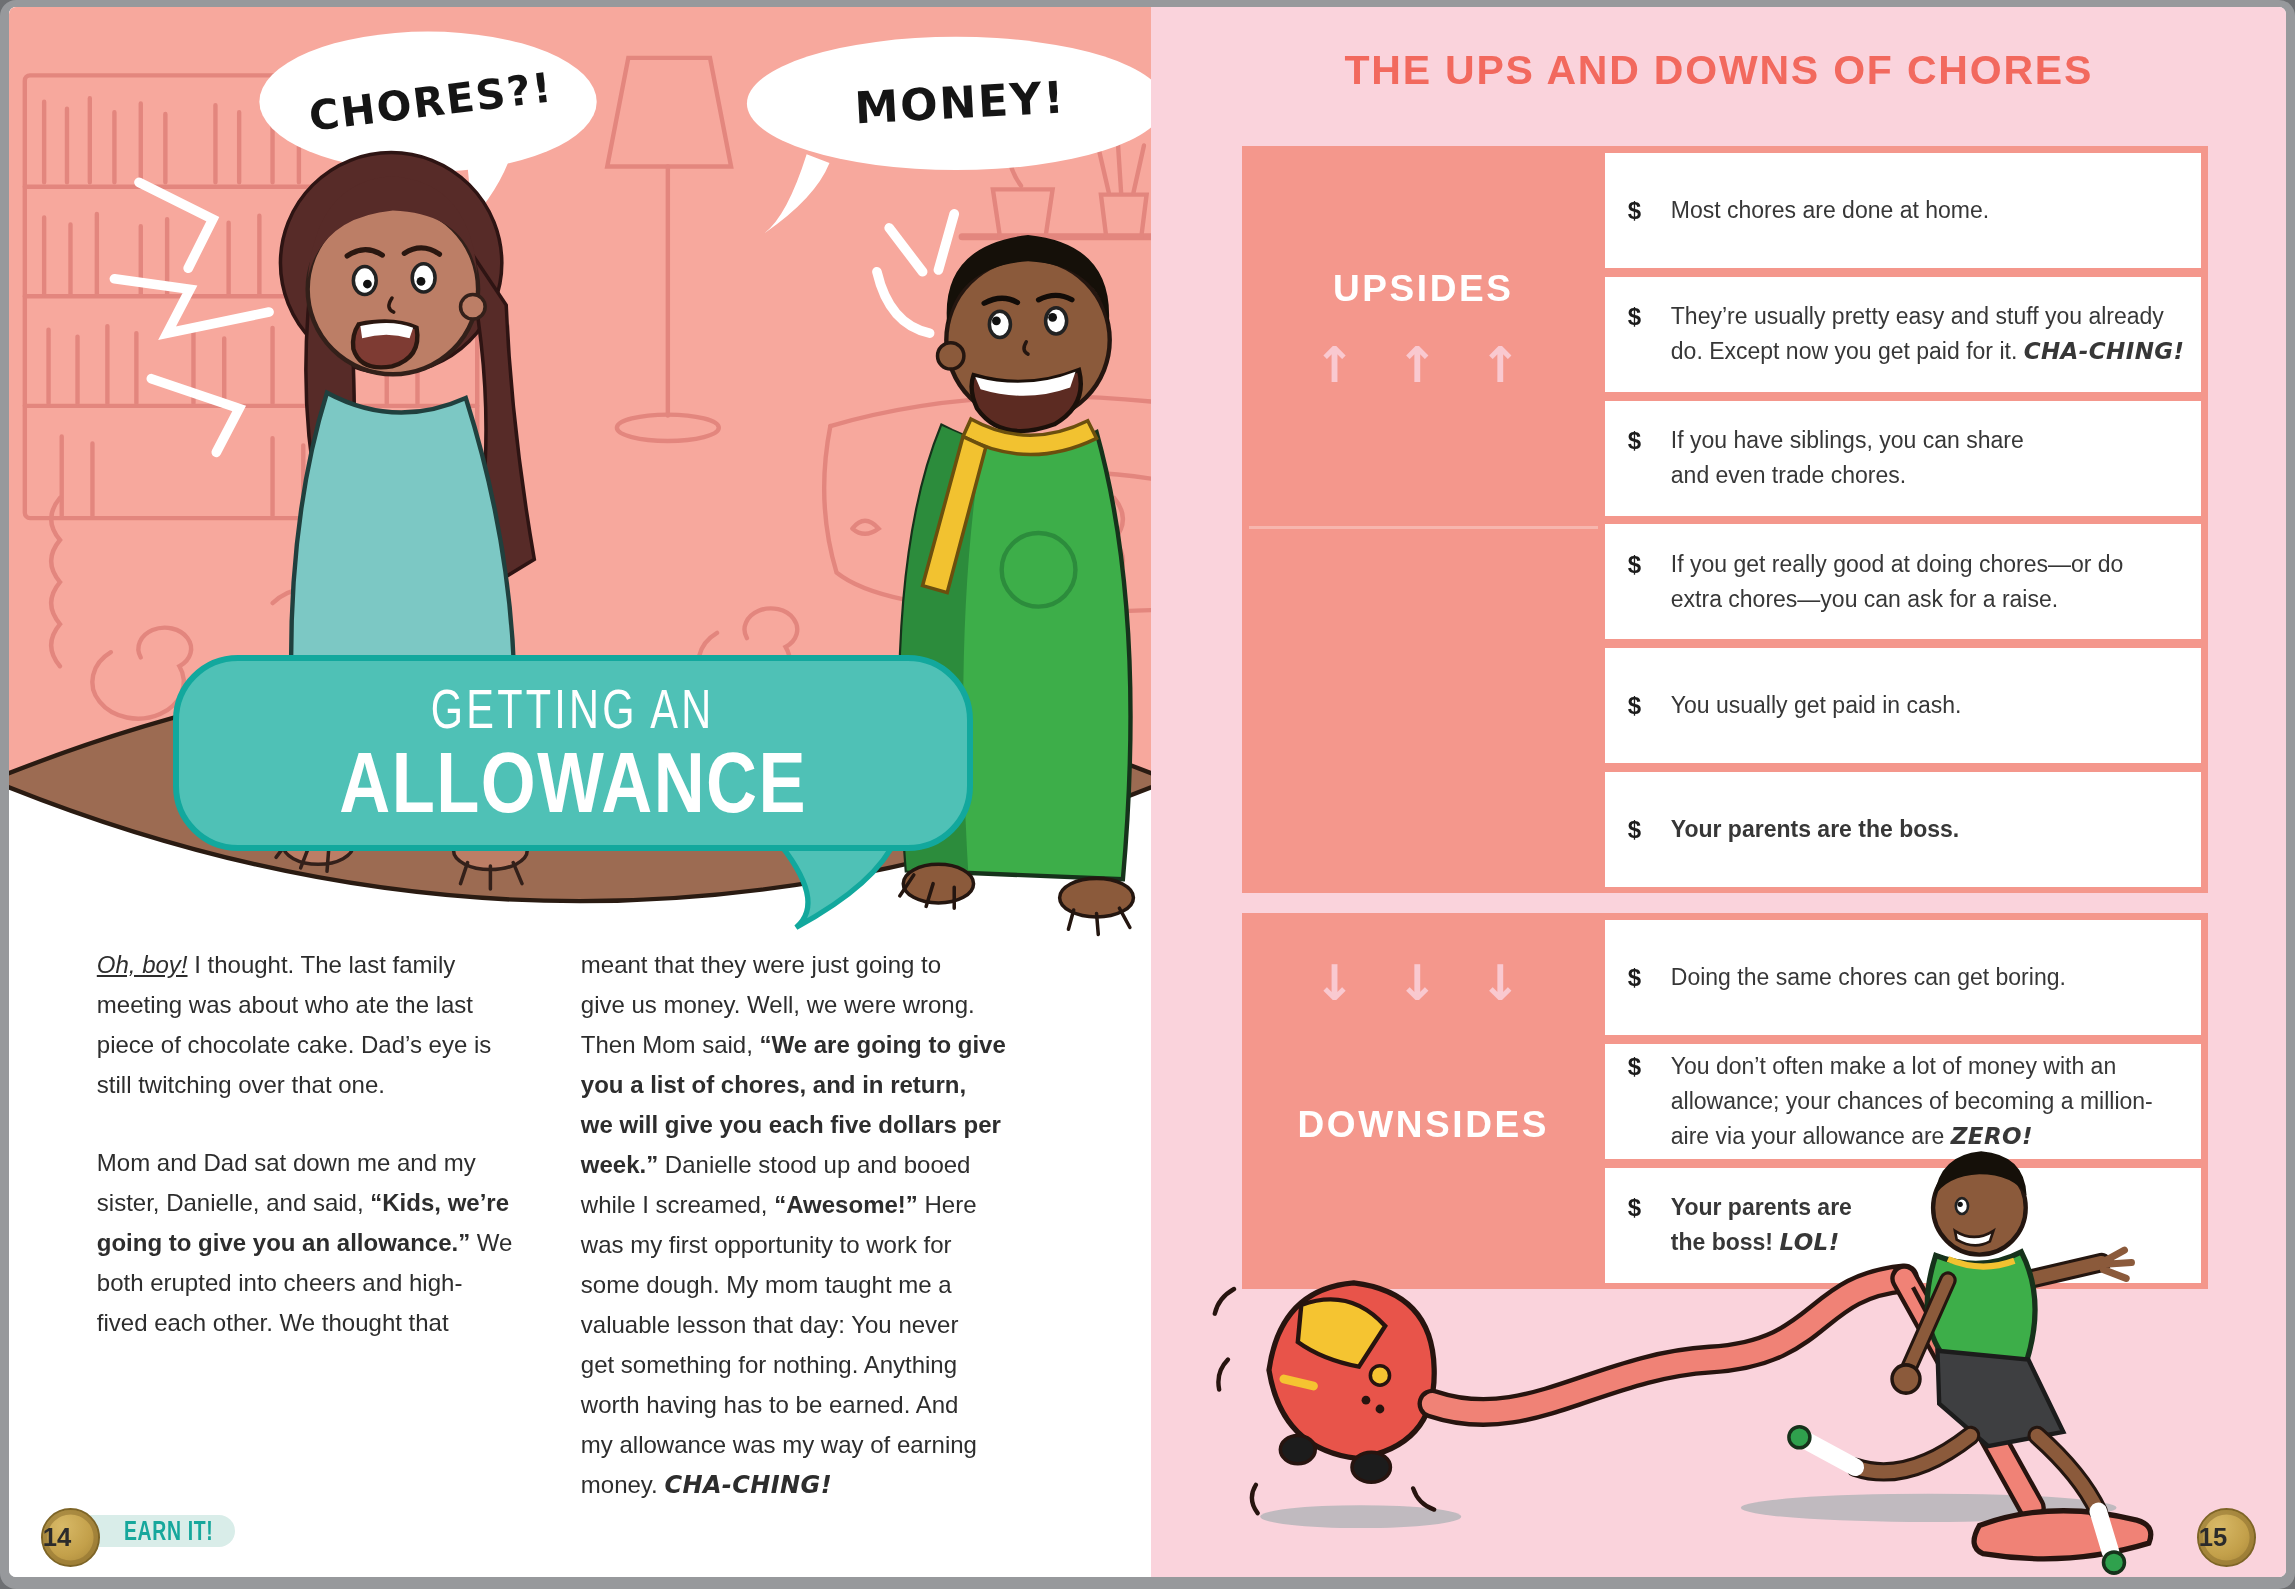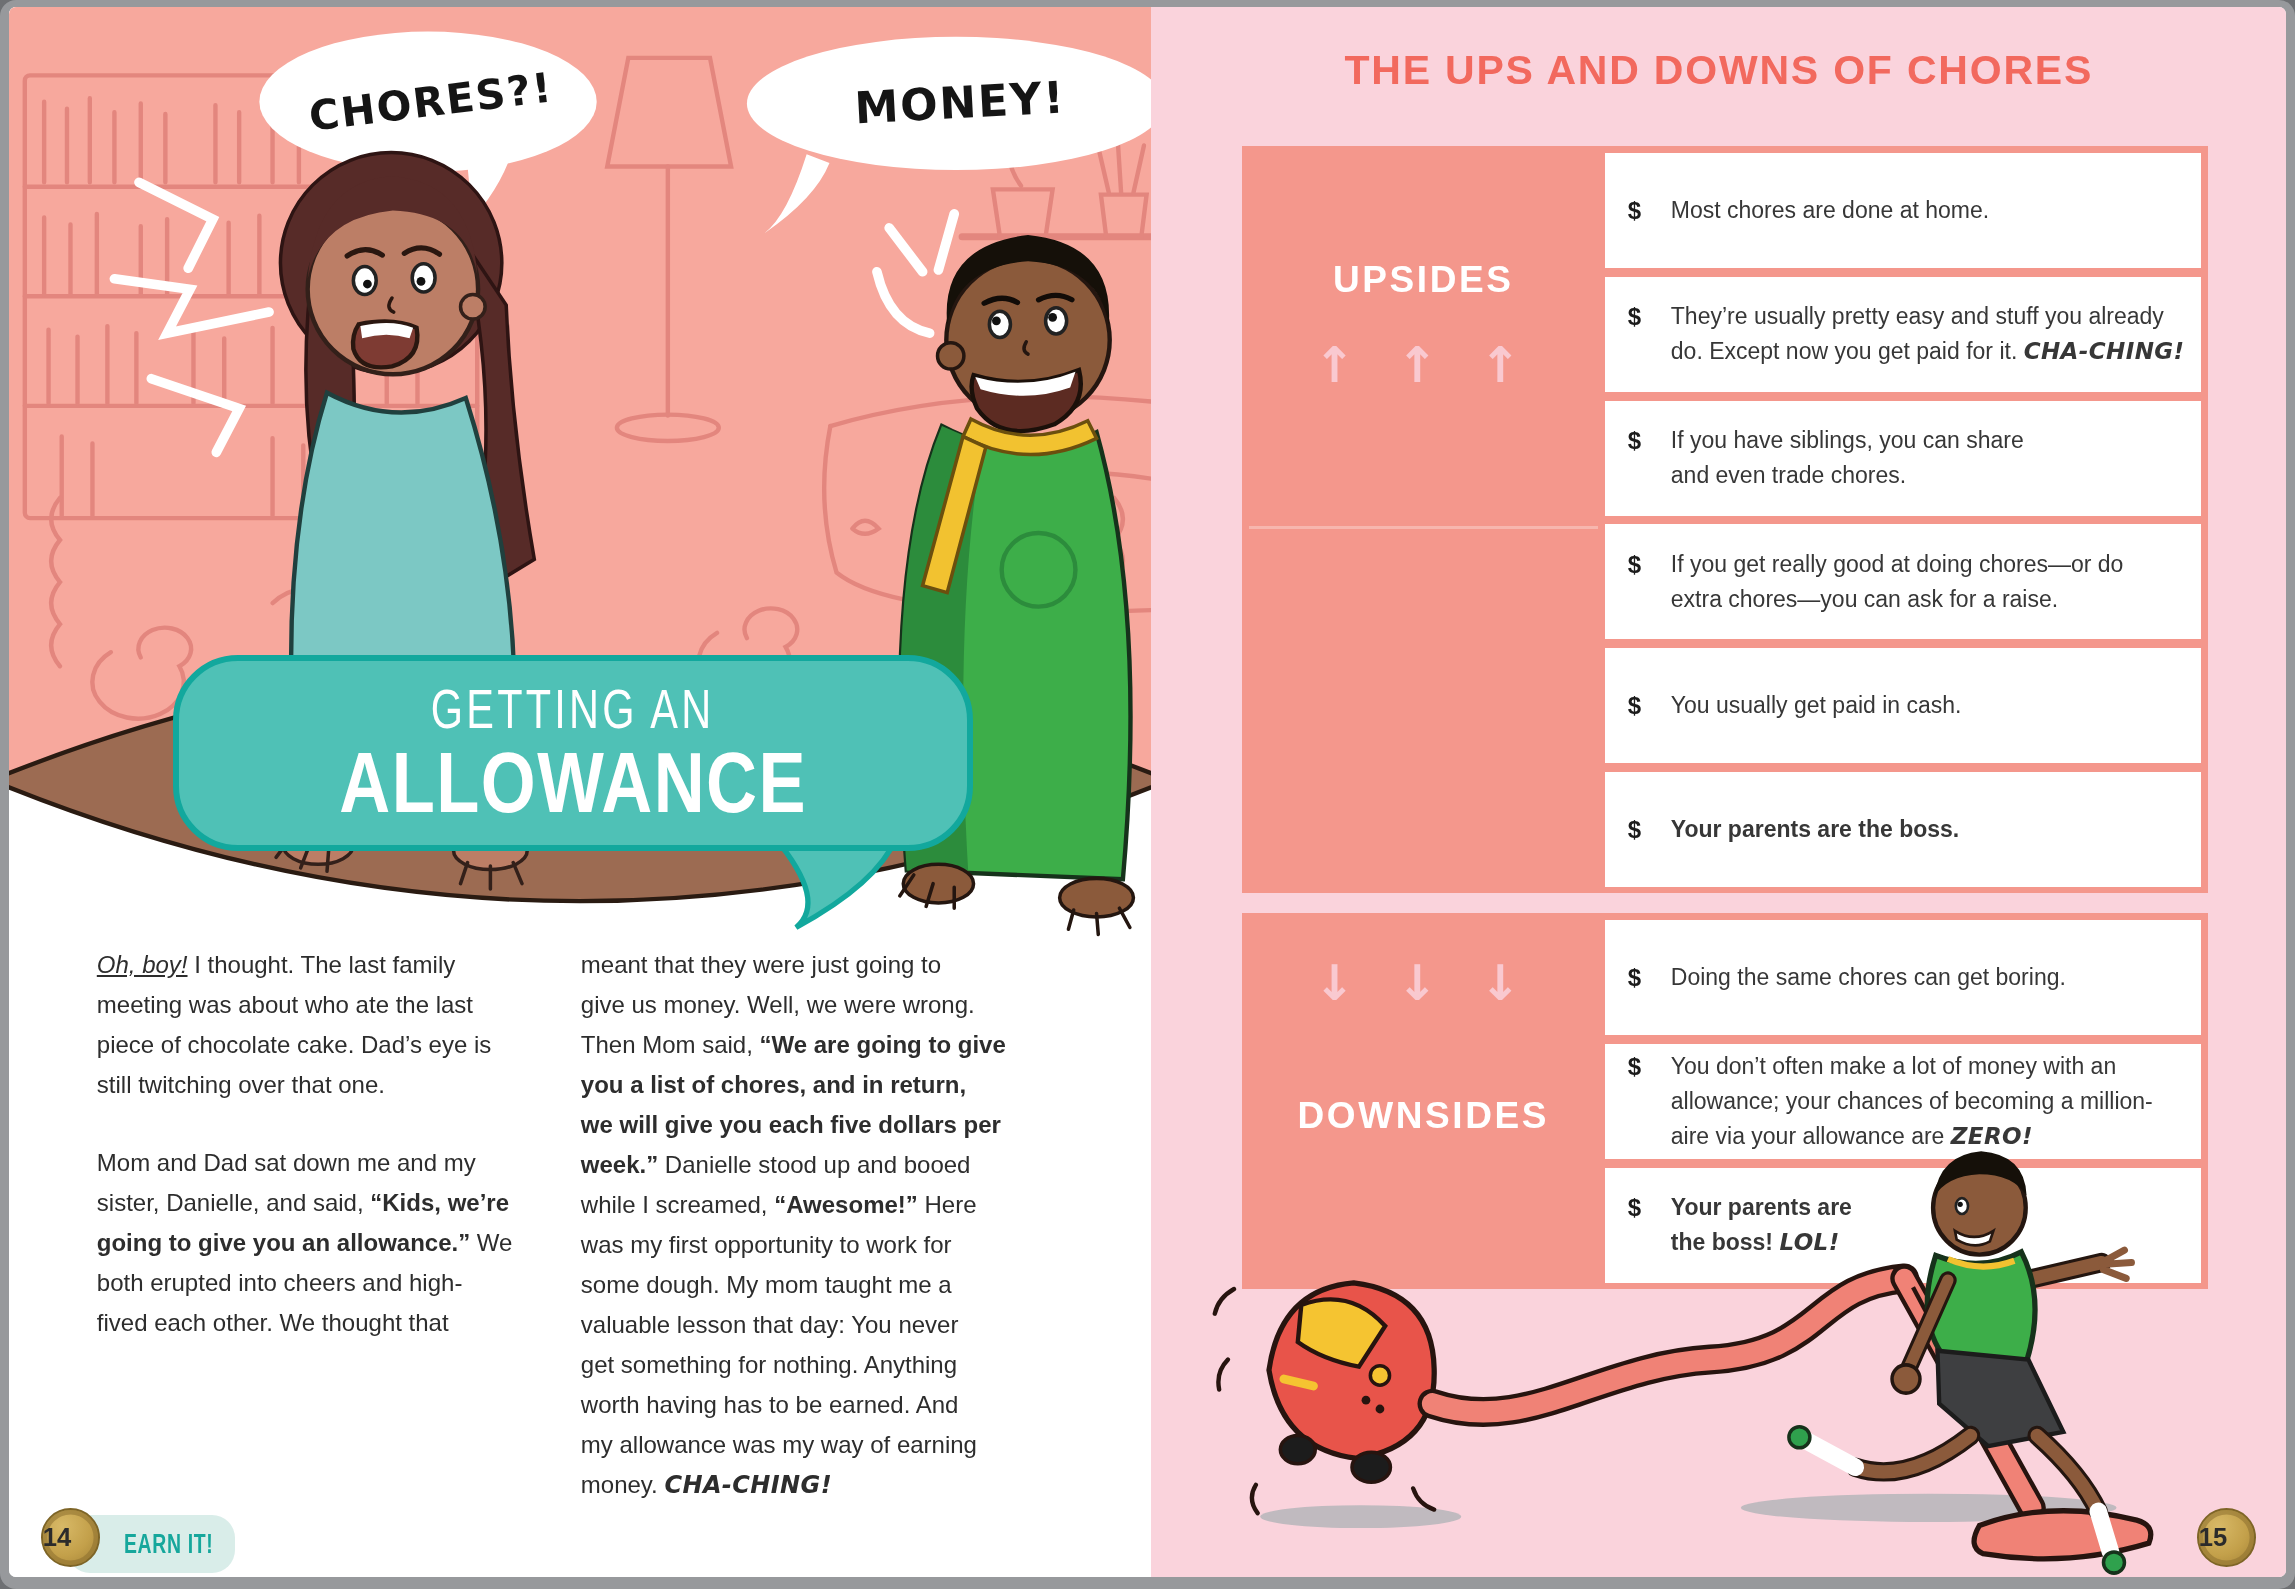--- a/index.html
+++ b/index.html
@@ -27,34 +27,34 @@
   .para{margin:0 0 38px 0;}
   .rs-b{font-weight:700;}
   .rs-i{font-style:italic;text-decoration:underline;}
   .rs-comic{font-family:"DejaVu Sans",sans-serif;font-weight:700;font-style:italic;letter-spacing:0.4px;}
   .coin{position:absolute;width:55px;height:55px;border-radius:50%;z-index:5;
         background:radial-gradient(circle at 35% 30%, #d8b967, #c3a04a 55%, #a07f35);
         border:2.6px solid #7e6527;display:flex;align-items:center;justify-content:flex-start;
         font-weight:700;font-size:25.6px;color:#2b2b2b;box-shadow:inset 0 0 0 4.4px rgba(140,111,47,.55);}
   .coin-left{left:32px;top:1501px;}
   .coin-right{left:1046px;top:1501px;}
-  .earn-pill{position:absolute;left:58px;top:1508px;width:168px;height:58px;border-radius:23px;
+  .earn-pill{position:absolute;left:58px;top:1508px;width:168px;height:32px;border-radius:23px;
         background:#D9EDE9;z-index:4;display:flex;align-items:center;}
   .earn-label{margin-left:57px;color:#16A79C;font-weight:700;font-size:27px;letter-spacing:0.9px;
         transform:scaleX(.72);transform-origin:left center;white-space:nowrap;}
 
   
   .rp-title{position:absolute;left:0;top:40px;width:100%;text-align:center;z-index:2;
         color:#F2695E;font-weight:700;font-size:41px;letter-spacing:1.8px;}
   .chore-table{position:absolute;left:91px;width:966px;background:#F4978C;z-index:2;}
   .t-up{top:139px;height:747px;}
   .t-down{top:906px;height:376px;}
   .t-sidebar{position:absolute;left:7px;top:7px;width:349px;bottom:7px;background:#F4978C;}
   .sb-label{position:absolute;left:0;width:100%;text-align:center;color:#ffffff;
-        font-weight:700;font-size:37px;letter-spacing:2.6px;}
+        font-weight:700;font-size:37px;letter-spacing:2.6px;margin-top:9px;}
   .sb-arrows{position:absolute;left:0;width:100%;text-align:center;color:#F9C9D0;
         font-family:"DejaVu Sans",sans-serif;font-weight:700;font-size:49px;letter-spacing:12.4px;}
   .up-label{top:106px;} .up-arrows{top:184px;}
   .down-arrows{top:35px;} .down-label{top:175px;}
   .sb-div{position:absolute;left:0;top:373px;width:100%;height:2.6px;background:rgba(255,255,255,.30);}
   .t-rows{position:absolute;left:363px;top:7px;right:7px;}
   .trow{height:115px;margin-bottom:8.8px;background:#ffffff;display:flex;align-items:center;padding-left:23px;box-sizing:border-box;}
   .trow:last-child{margin-bottom:0;}
   .trow-inner{display:flex;align-items:flex-start;}
   .dollar{width:43px;flex:0 0 43px;font-weight:700;font-size:24px;line-height:35px;color:#1c1c1c;}

